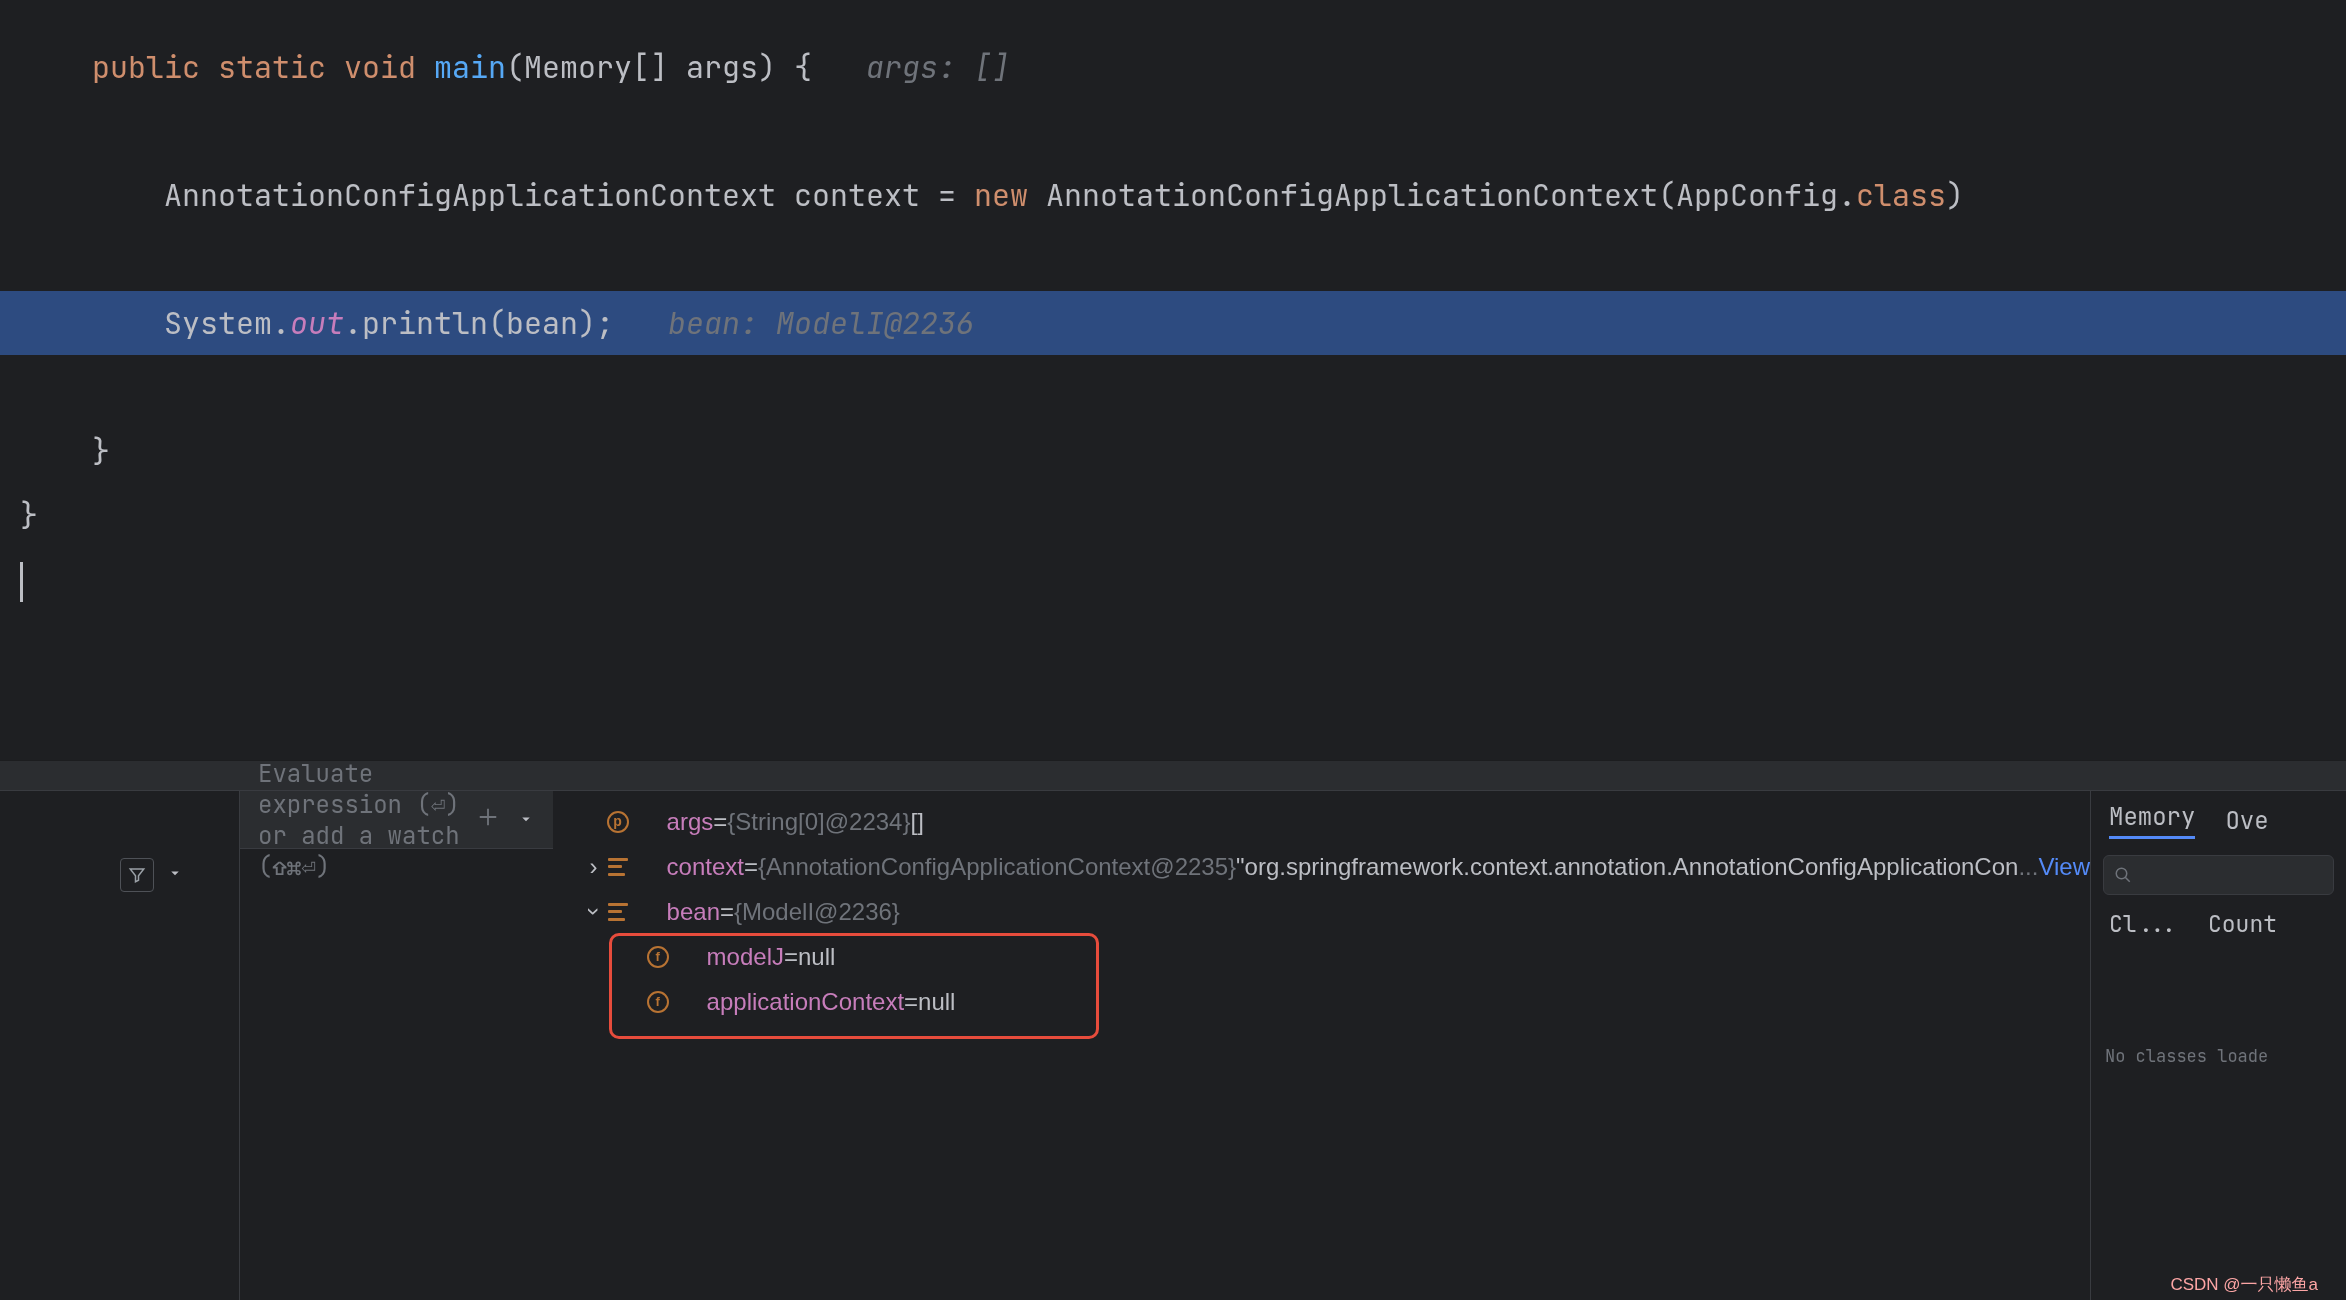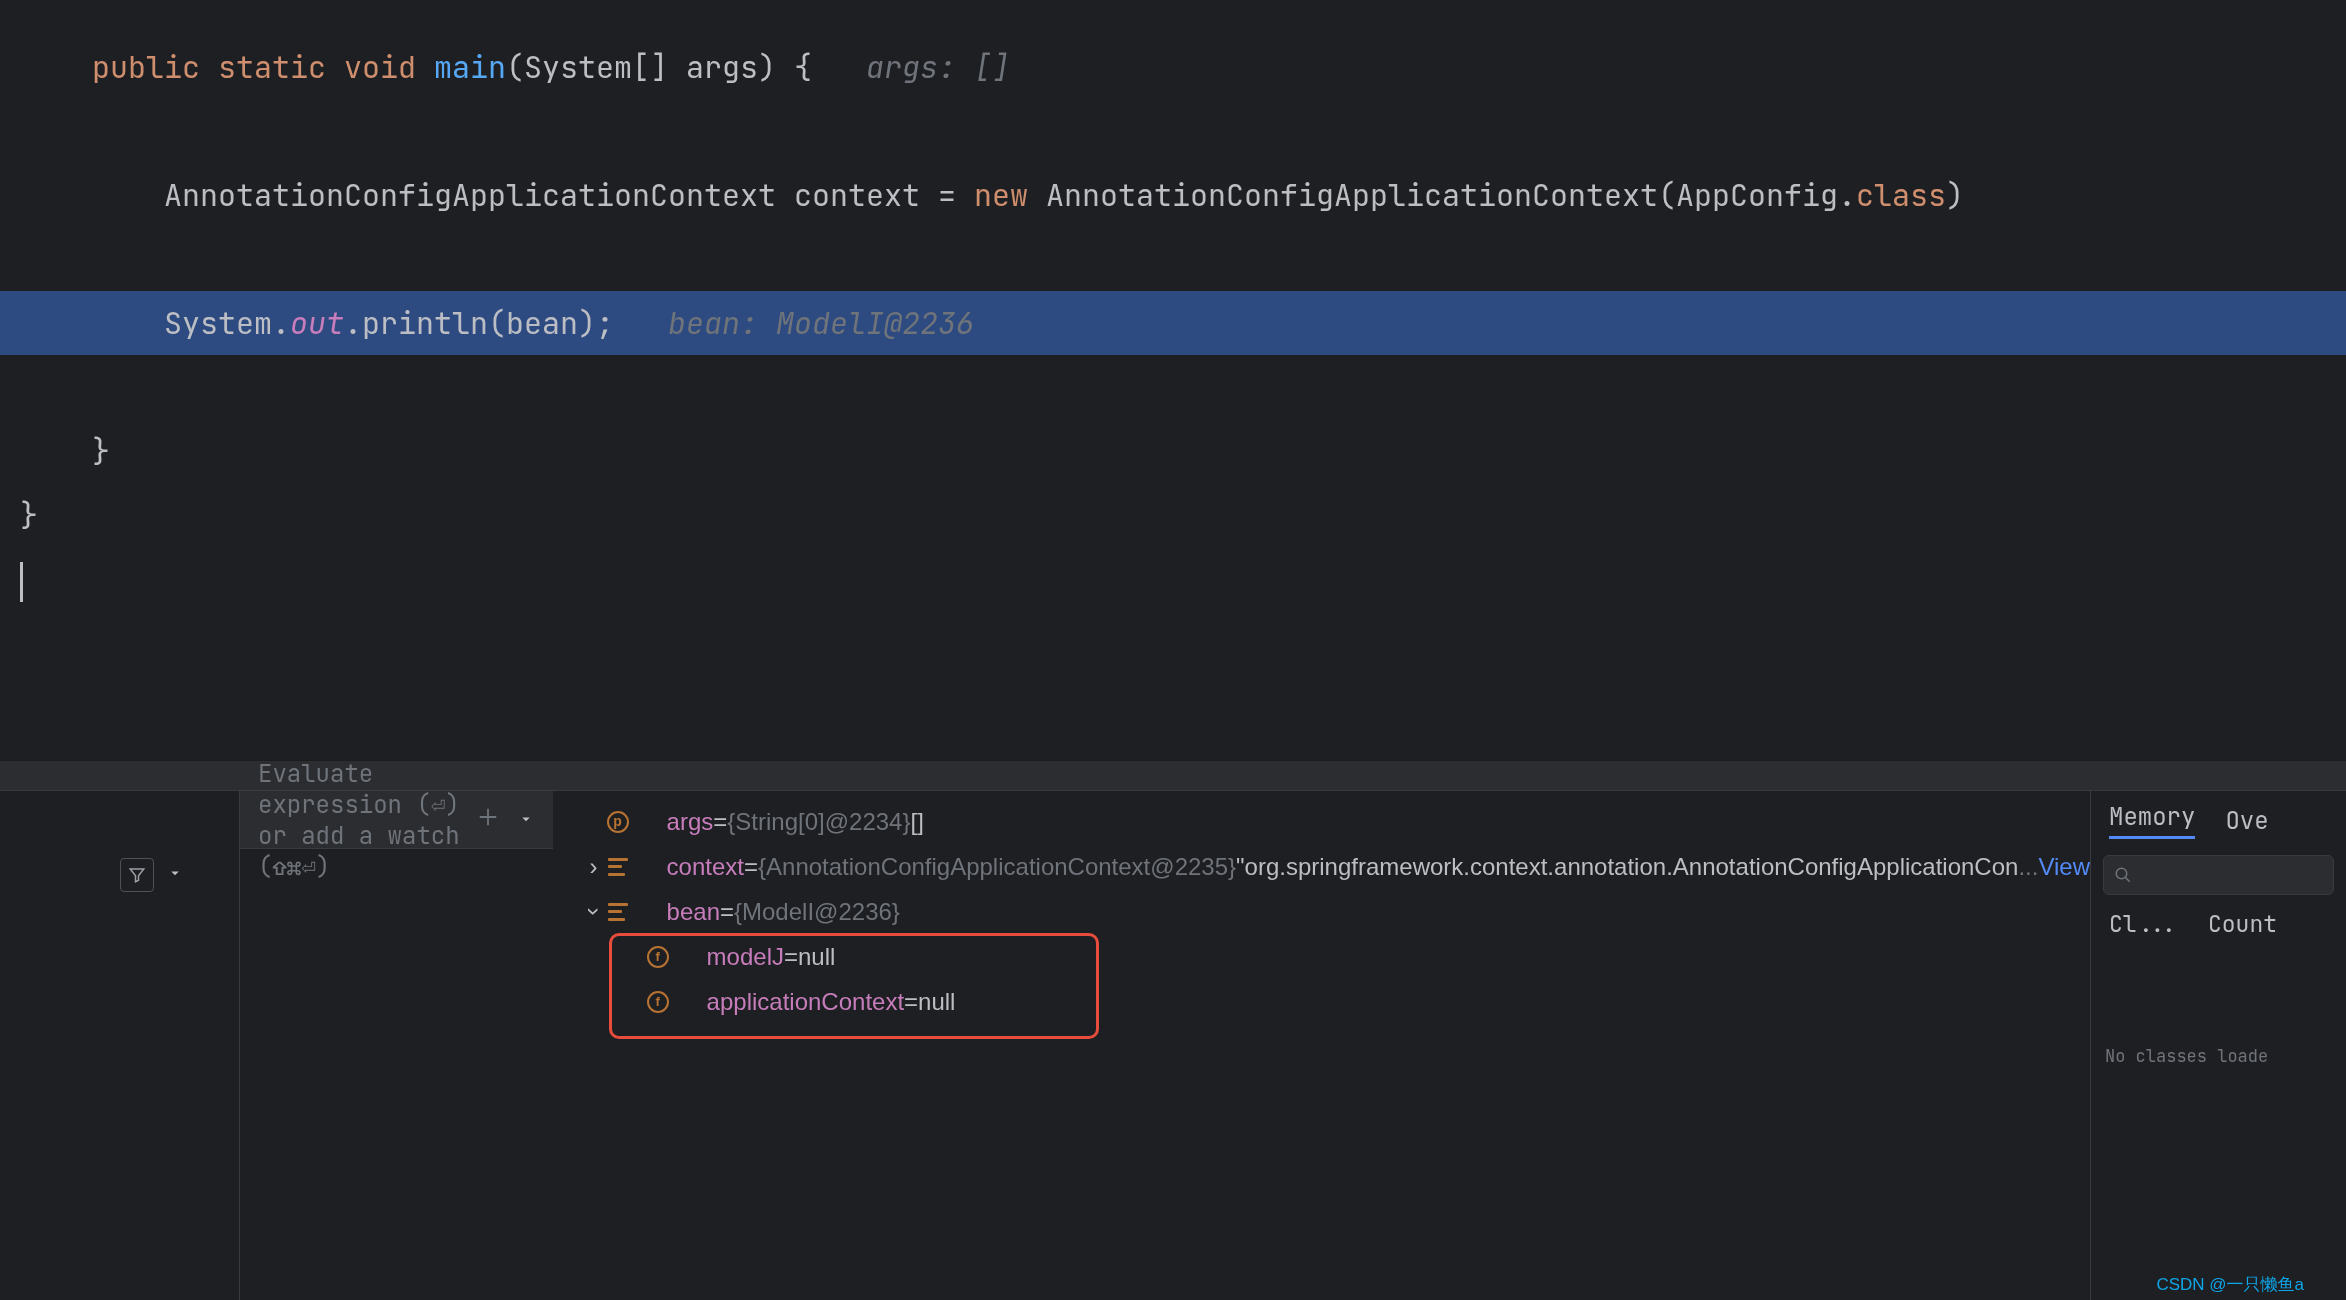--- a/index.html
+++ b/index.html
@@ -185,32 +185,32 @@
     gap: 30px;
   }
   .no-classes {
     color: #6f737a;
     font-size: 17px;
     padding-left: 14px;
     margin-top: 98px;
   }
   .watermark {
     position: absolute;
-    right: 42px;
+    right: 28px;
     bottom: 4px;
-    color: #0ea5e9;
+    color: #fca5a5;
     font-size: 17px;
     font-family: Arial, sans-serif;
   }
 </style>
 </head>
 <body>
 
 <div class="editor-area">
-  <div class="code-line">    <span class="kw">public</span> <span class="kw">static</span> <span class="kw">void</span> <span class="fn">main</span><span>(System[] args) {</span>   <span class="inlay"><span>args:</span><span> []</span></span></div>
+  <div class="code-line">    <span class="kw">public</span> <span class="kw">static</span> <span class="kw">void</span> <span class="fn">main</span><span>(Memory[] args) {</span>   <span class="inlay"><span>args:</span><span> []</span></span></div>
   <div class="code-line"> </div>
   <div class="code-line"><span>        AnnotationConfigApplicationContext context = </span><span class="kw">new</span><span> AnnotationConfigApplicationContext(AppConfig.</span><span class="kw">class</span><span>)</span></div>
   <div class="code-line"> </div>
   <div class="code-line highlighted-line"><span>        System.</span><span class="fld">out</span><span>.println(bean);</span>   <span class="inlay"><span>bean:</span><span> ModelI@2236</span></span></div>
   <div class="code-line"> </div>
   <div class="code-line">    }</div>
   <div class="code-line">}</div>
   <div class="code-line" style="position:relative;"><span style="display:inline-block;width:3px;height:40px;background:#bcbec4;vertical-align:middle;"></span></div>
 </div>
 

